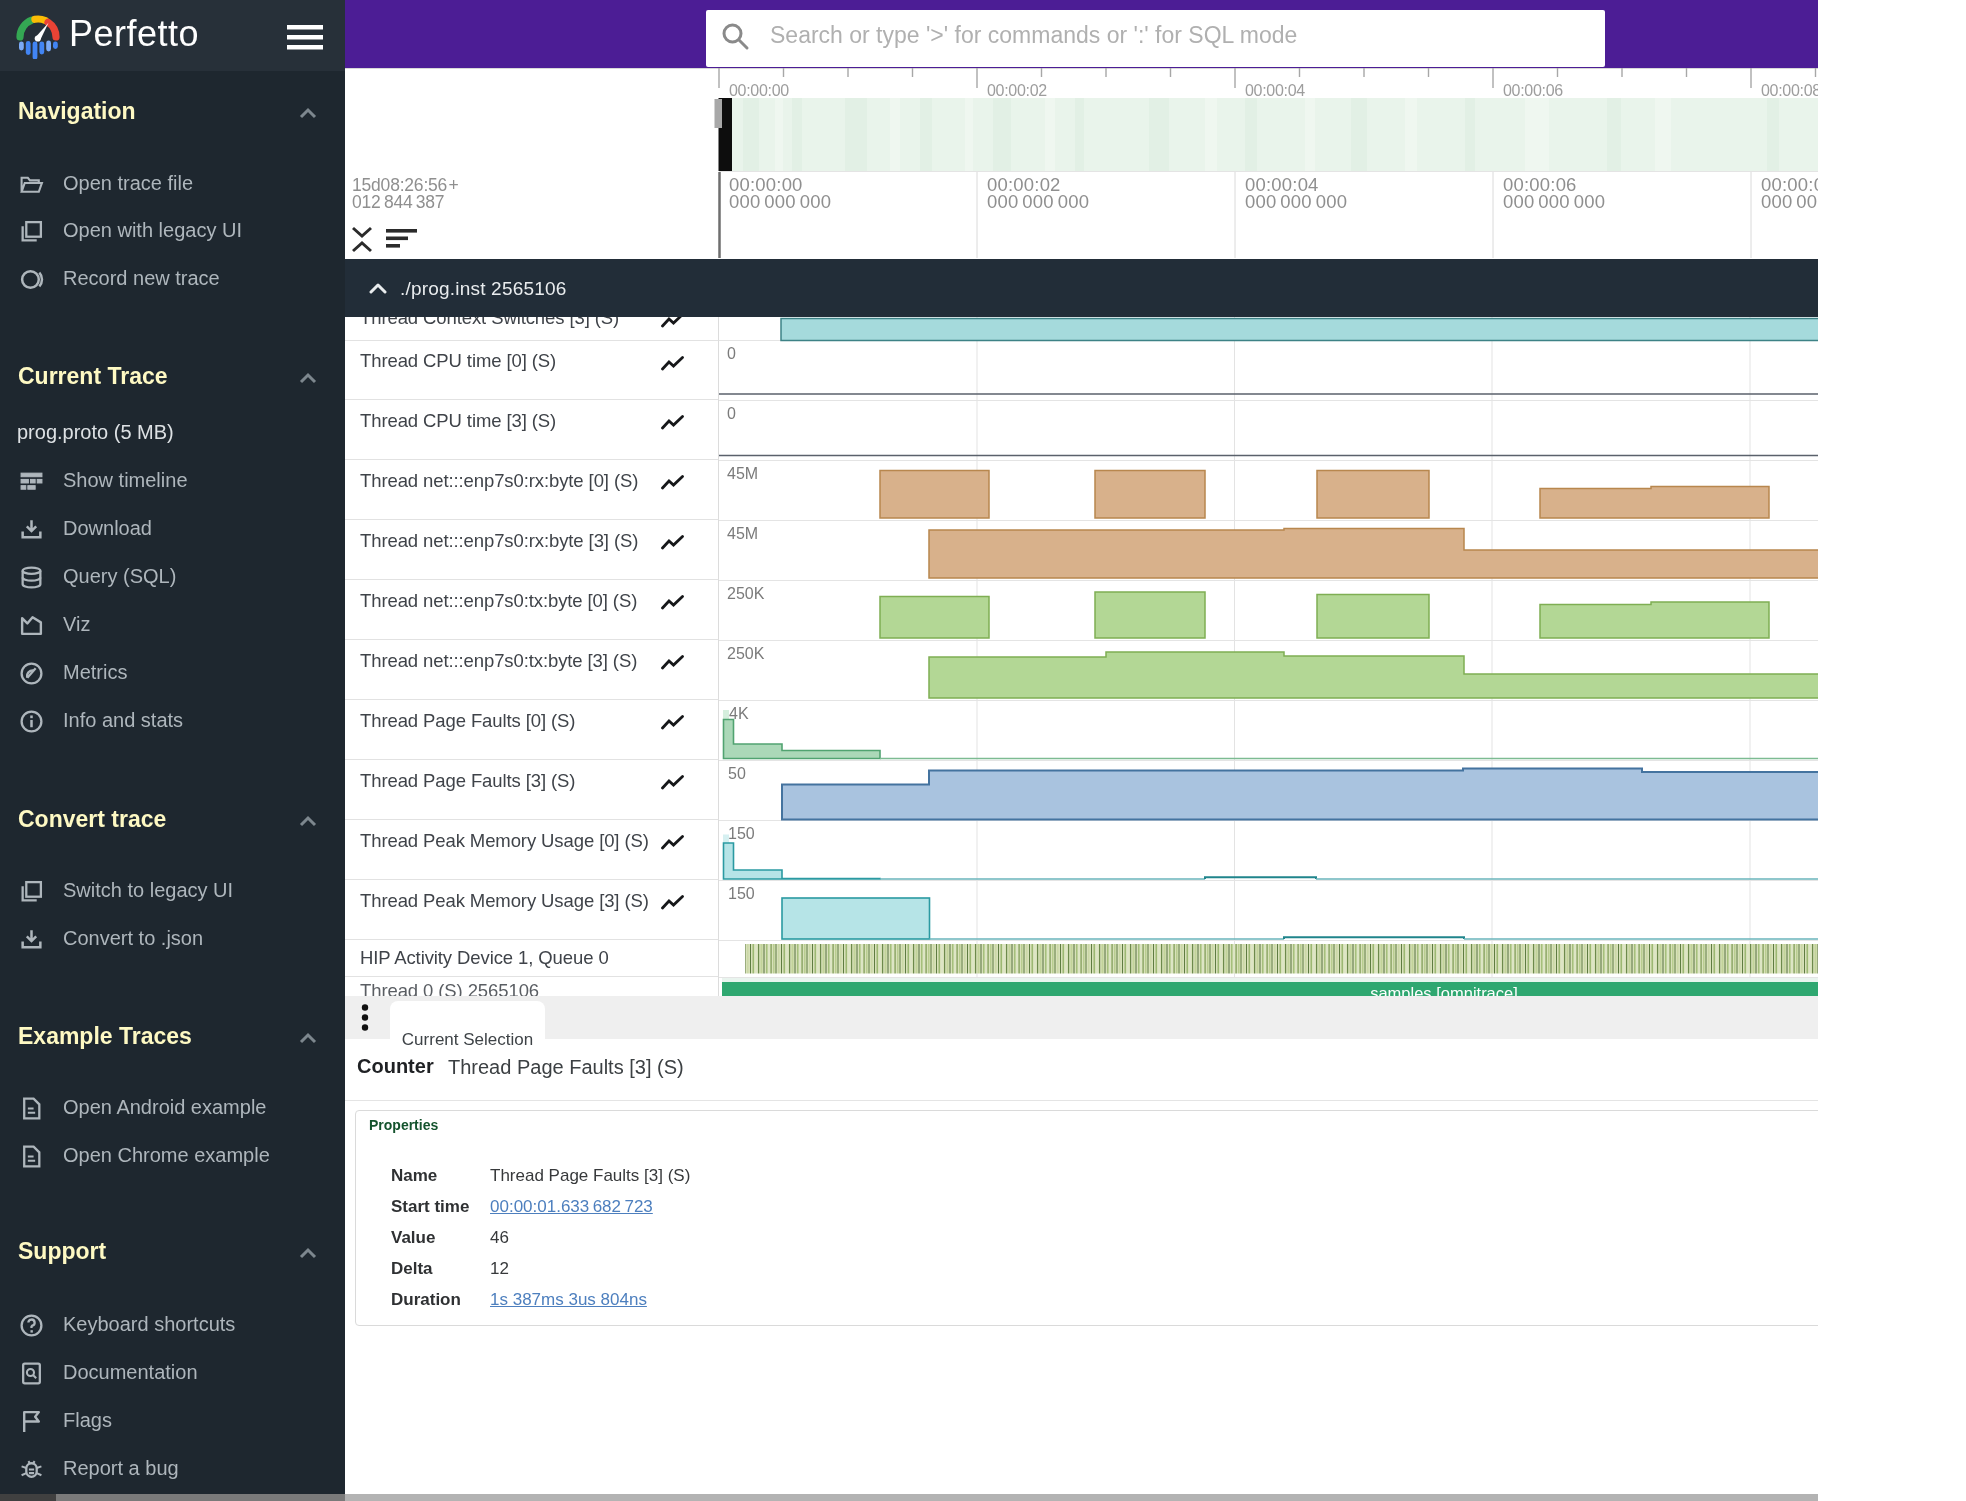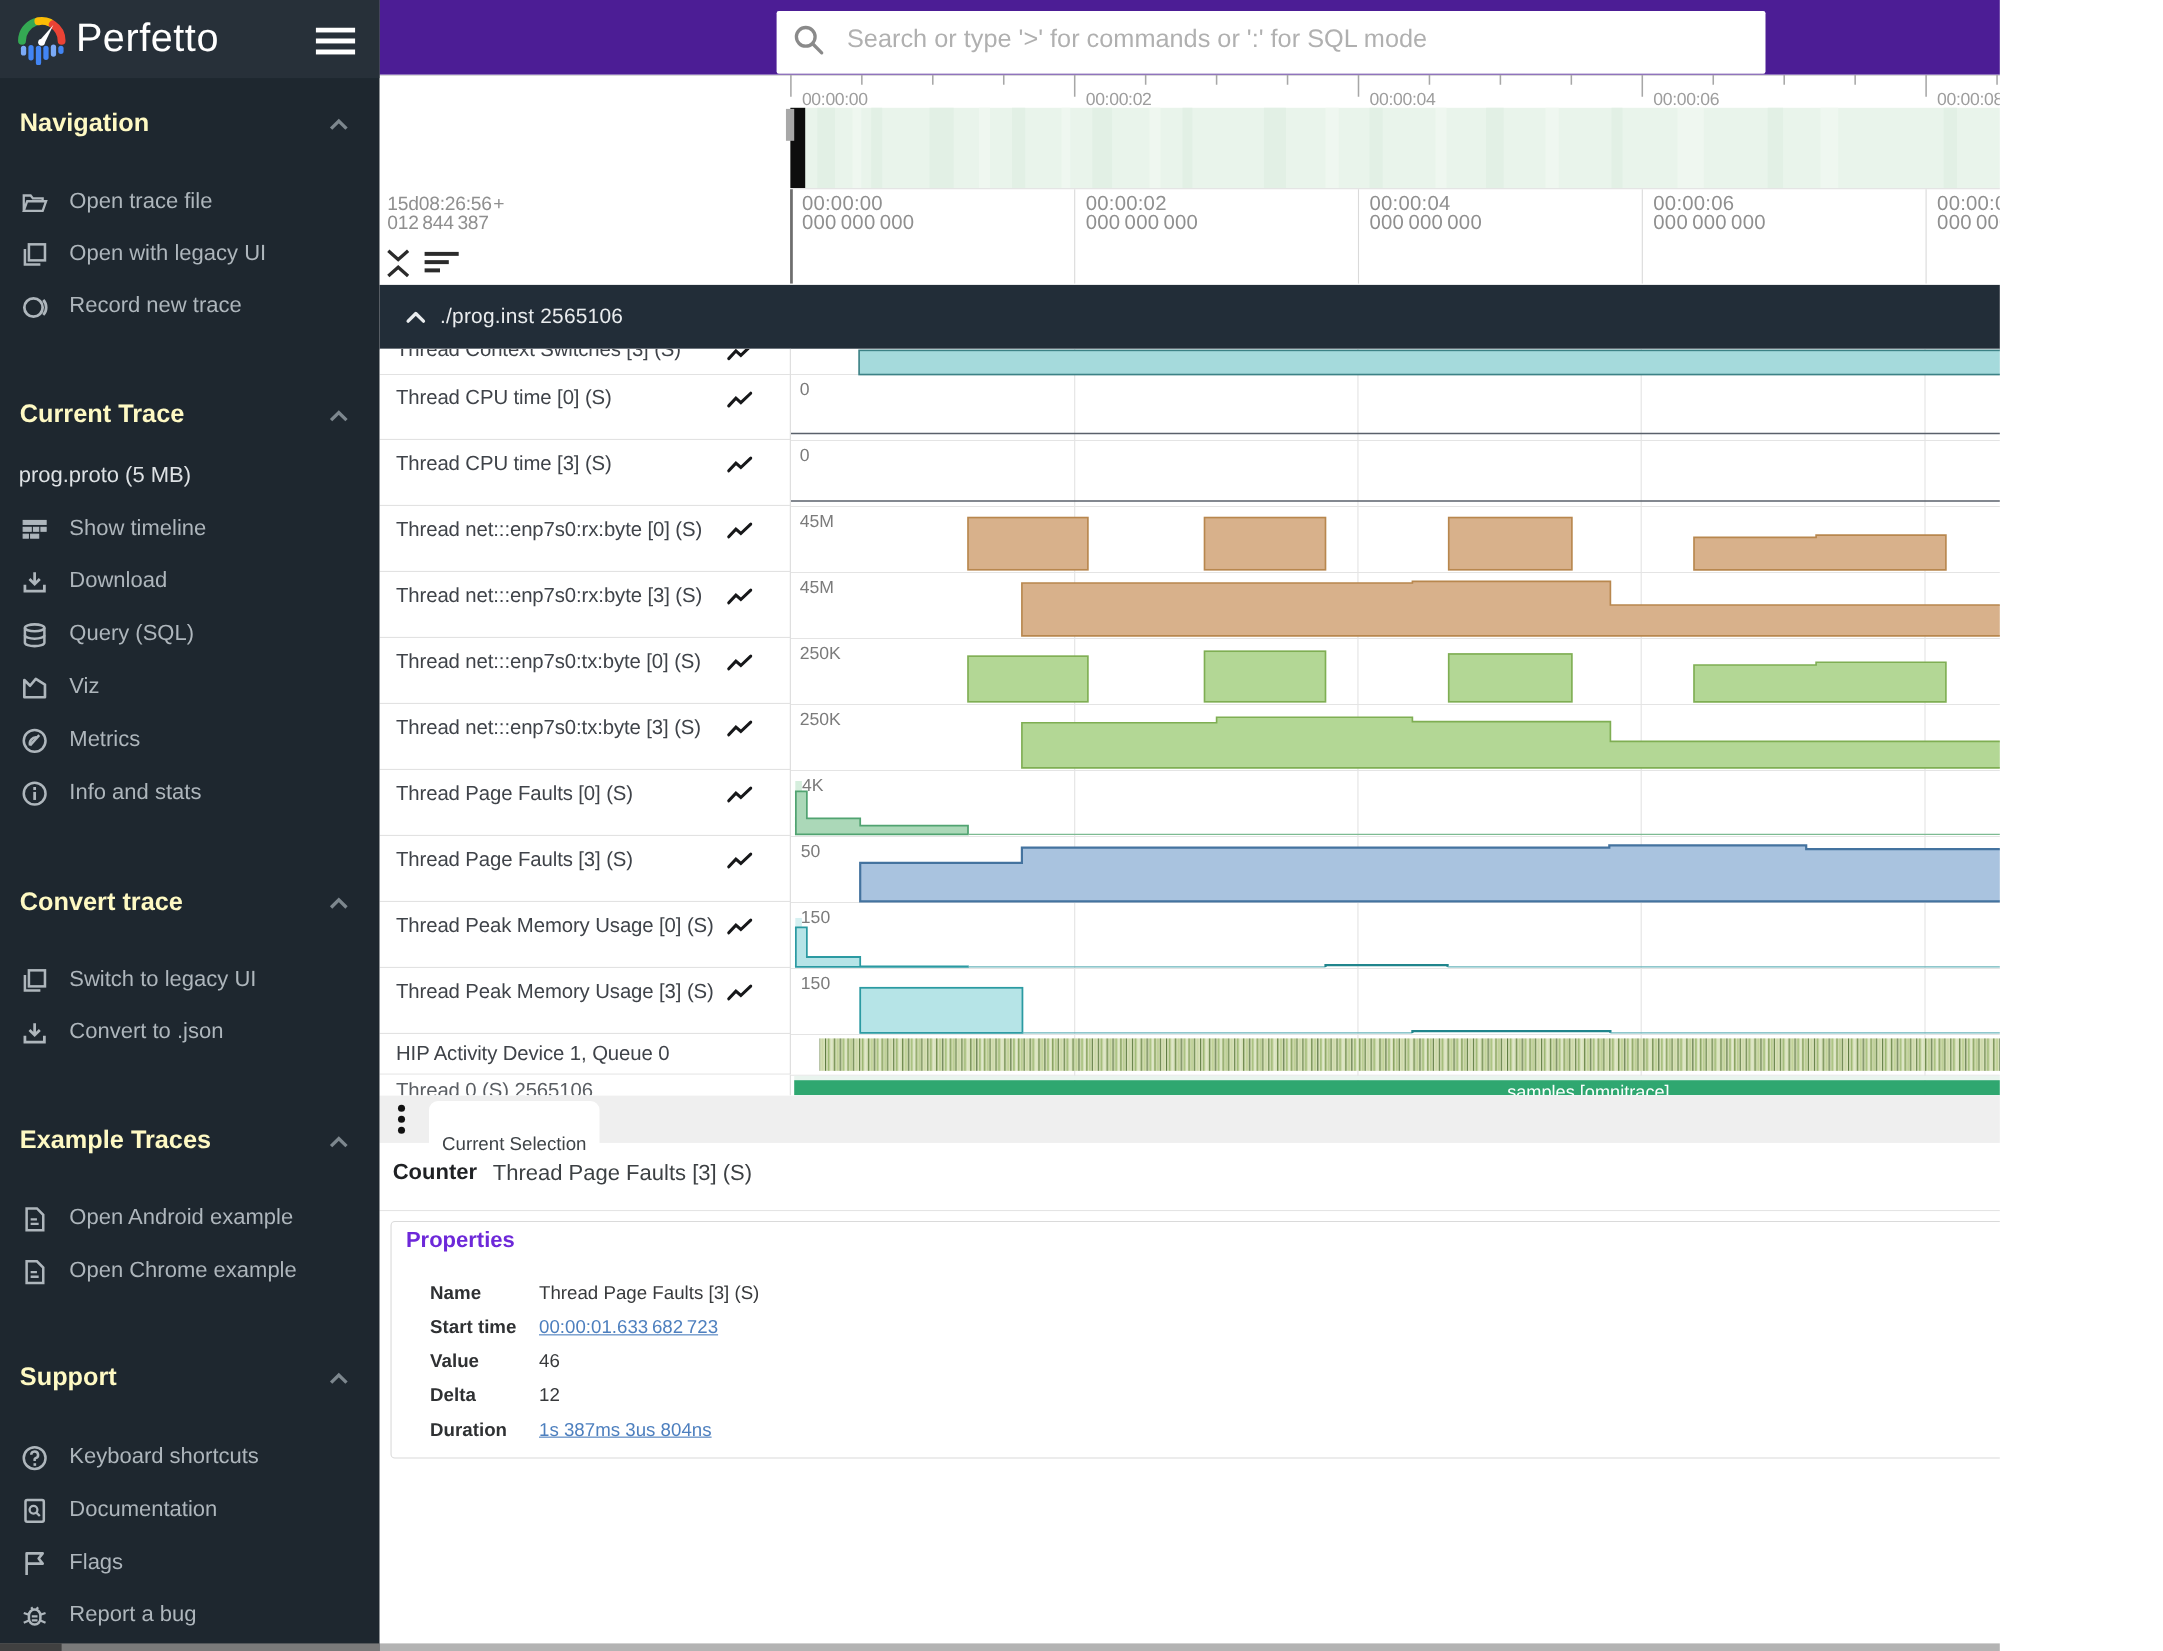--- a/index.html
+++ b/index.html
@@ -41,21 +41,21 @@
 
   
   #details { left:345px; top:996px; width:1621px; height:498px; background:#fff; }
   #tabstrip { left:0; top:0; width:1621px; height:43px; background:#efefef; }
   #tab1 { left:45px; top:5px; width:155px; height:38px; background:#fff; border-radius:8px 8px 0 0; }
   #tab1 span { position:absolute; left:0; right:0; top:9px; text-align:center; font-size:17px; color:#3e4347;margin-top:20px; }
   #dtitle1 { left:12px; top:59px; font-size:20px; font-weight:bold; color:#1f2124; }
   #dtitle2 { left:103px; top:60px; font-size:20px; color:#3c4043; }
   #ddivider { left:0; top:104px; width:1621px; height:1px; background:#e4e4e4; }
   #dcard { left:10px; top:114px; width:1602px; height:216px; border:1px solid #dadada; border-radius:4px; }
-  #dcard h3 { position:absolute; left:13px; top:6px; font-size:20px; font-weight:bold; color:#6d28d9; }
+  #dcard h3 { position:absolute; left:13px; top:6px; font-size:14px; font-weight:bold; color:#14532d; }
   .prow { position:absolute; left:0; width:100%; height:31px; font-size:17px; color:#333; }
   .prow .k { position:absolute; left:35px; top:6px; font-weight:bold; color:#2f3133; }
   .prow .v { position:absolute; left:134px; top:6px; color:#37393b; }
   .prow .v a { color:#4d7fbe; text-decoration:underline; }
   #botstrip { left:345px; top:1494px; width:1621px; height:7px; background:#b3b3b3; }
 </style>
 </head>
 <body>
 <div id="app">
 

